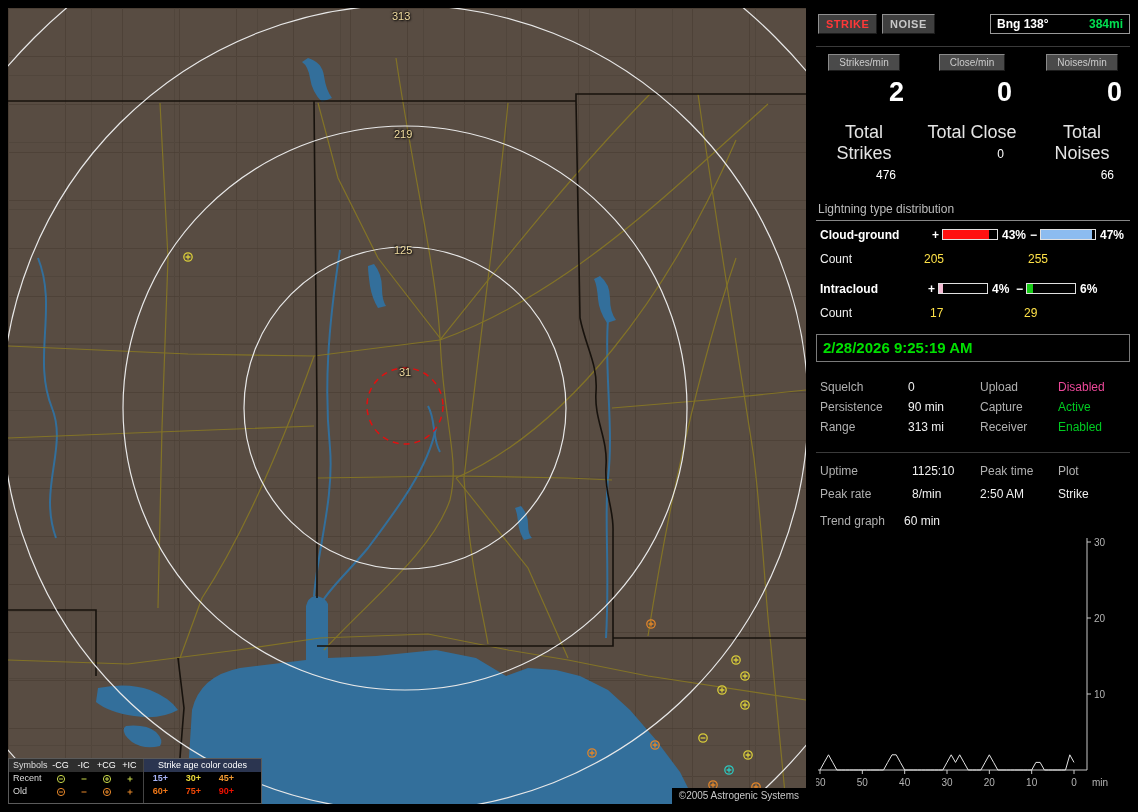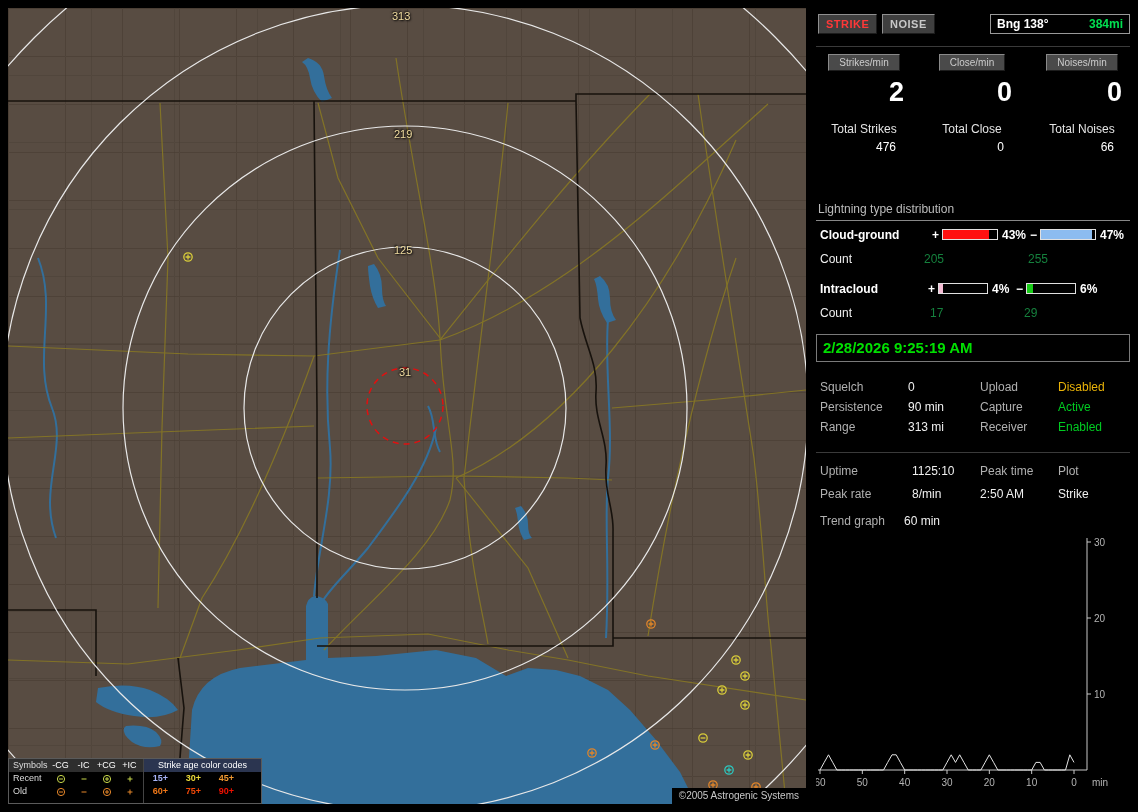--- a/index.html
+++ b/index.html
@@ -32,40 +32,40 @@
   .btn{display:inline-block;height:20px;line-height:18px;padding:0 7px;background:#3f3f3f;border:1px solid;border-color:#909090 #1c1c1c #1c1c1c #909090;font-size:11px;font-weight:bold;letter-spacing:.5px;text-align:center}
   .btn-strike{color:#ff3838}
   .btn-noise{color:#c8c8c8}
   .bng-box{display:flex;justify-content:space-between;align-items:center;height:20px;background:#000;border:1px solid #999;padding:0 6px;font-weight:bold;font-size:12px}
   .bng-label{color:#fff}
   .bng-dist{color:#00e050}
 
   .rate-col{position:absolute;top:46px;width:96px;text-align:center}
   .rate-badge{display:inline-block;background:#4a4a4a;color:#ccc;font-size:10px;padding:2px 10px;border:1px solid;border-color:#8a8a8a #1d1d1d #1d1d1d #8a8a8a}
   .rate-value{margin-top:6px;font-size:27px;font-weight:bold;color:#fff;text-align:right;padding-right:8px}
-  .total-label{margin-top:14px;font-size:12px;color:#e4e4e4}
+  .total-label{margin-top:14px;font-size:18px;color:#e4e4e4}
   .total-value{margin-top:4px;font-size:12px;color:#fff;text-align:right;padding-right:16px}
 
   .dist-title{position:absolute;left:0;top:194px;width:314px;color:#bcbcbc;padding:0 0 4px 2px;border-bottom:1px solid #888}
   .drow{position:absolute;left:0;width:314px;height:16px}
   .drow span{position:absolute;white-space:nowrap}
   .dlabel{font-weight:bold;color:#fff}
   .dpct{font-weight:bold;color:#fff}
   .dsign{color:#fff;font-weight:bold}
   .bar{position:absolute;width:56px;height:11px;top:1px;background:#000;border:1px solid #e0e0e0}
   .bar-sm{width:50px}
   .bar i{display:block;height:100%}
-  .dcount{color:#15803d}
+  .dcount{color:#fde047}
 
   .dt-box{position:absolute;left:0;top:326px;width:314px;height:28px;border:1px solid #7a7a7a;background:#000;line-height:26px;padding-left:6px;color:#00e000;font-size:15px;font-weight:bold}
 
   .grid-lab{color:#b0b0b0}
   .grid-val{color:#efefef}
   .val-green{color:#00cc22}
-  .val-gray{color:#eab308}
+  .val-gray{color:#ec4899}
 
   .trend-svg{position:absolute;left:0;top:522px}
   text{font-family:"Liberation Sans",sans-serif}
 </style>
 </head>
 <body>
 
 <div class="screen">
 
   <div class="map-area">

